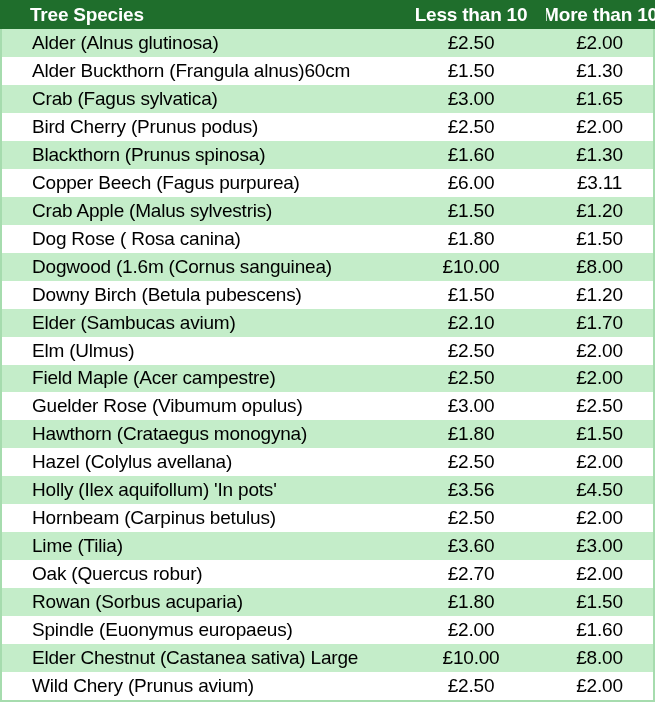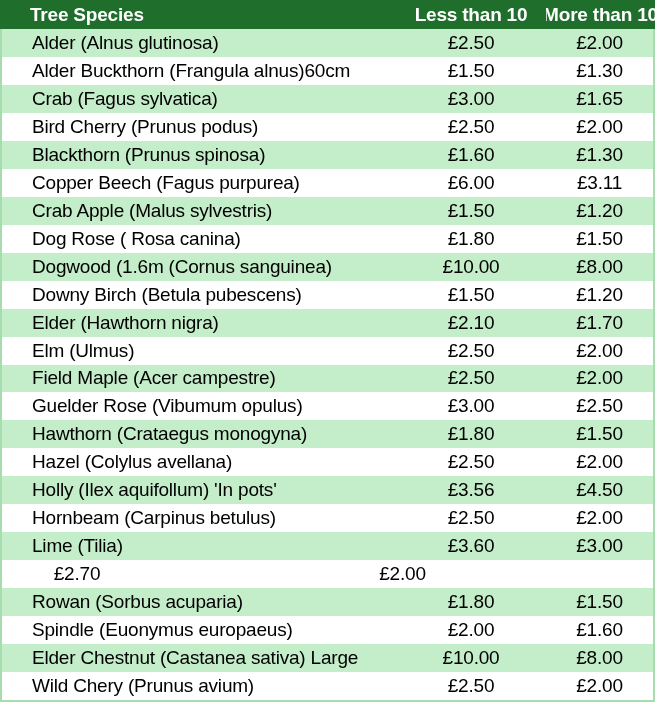--- a/index.html
+++ b/index.html
@@ -121,21 +121,21 @@
     <div class="cell c-more">£8.00</div>
   </div>
 
   <div class="row">
     <div class="cell c-species">Downy Birch (Betula pubescens)</div>
     <div class="cell c-less">£1.50</div>
     <div class="cell c-more">£1.20</div>
   </div>
 
   <div class="row alt">
-    <div class="cell c-species">Elder (Hawthorn nigra)</div>
+    <div class="cell c-species">Elder (Sambucas avium)</div>
     <div class="cell c-less">£2.10</div>
     <div class="cell c-more">£1.70</div>
   </div>
 
   <div class="row">
     <div class="cell c-species">Elm (Ulmus)</div>
     <div class="cell c-less">£2.50</div>
     <div class="cell c-more">£2.00</div>
   </div>
 
@@ -175,20 +175,21 @@
     <div class="cell c-more">£2.00</div>
   </div>
 
   <div class="row alt">
     <div class="cell c-species">Lime (Tilia)</div>
     <div class="cell c-less">£3.60</div>
     <div class="cell c-more">£3.00</div>
   </div>
 
   <div class="row">
+    <div class="cell c-species">Oak (Quercus robur)</div>
     <div class="cell c-less">£2.70</div>
     <div class="cell c-more">£2.00</div>
   </div>
 
   <div class="row alt">
     <div class="cell c-species">Rowan (Sorbus acuparia)</div>
     <div class="cell c-less">£1.80</div>
     <div class="cell c-more">£1.50</div>
   </div>
 

